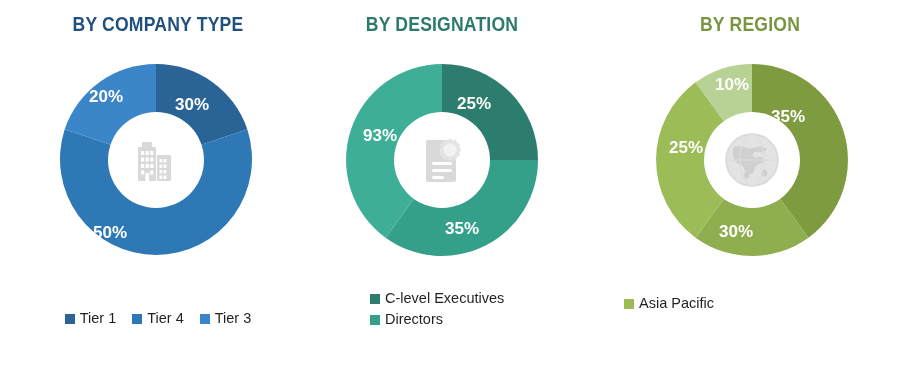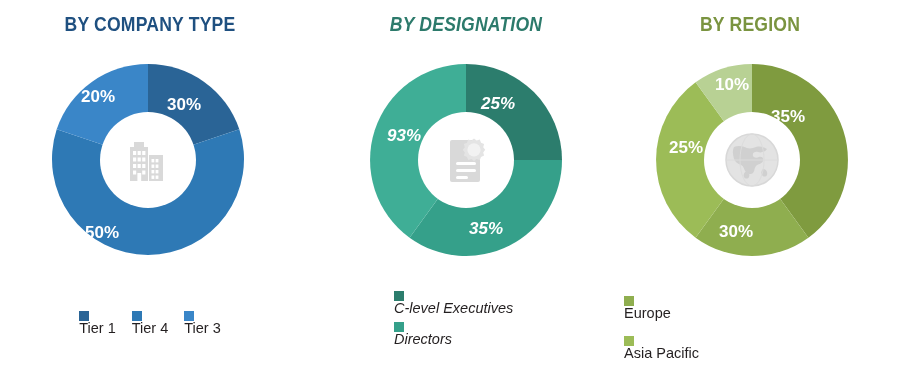--- a/index.html
+++ b/index.html
@@ -17,22 +17,22 @@
     position: relative;
     width: 900px;
     height: 368px;
   }
   .panel {
     position: absolute;
     top: 0;
     width: 300px;
     height: 368px;
   }
-  #panel-company { left: 0px; }
-  #panel-designation { left: 316px; font-style: italic; }
+  #panel-company { left: 8px; }
+  #panel-designation { left: 292px; }
   #panel-region { left: 600px; }
 
   .panel-title {
     position: absolute;
     top: 13px;
     left: 0;
     width: 300px;
     text-align: center;
     font-family: "Liberation Sans Narrow", "Liberation Sans", sans-serif;
     font-weight: bold;
@@ -109,24 +109,24 @@
   }
   #legend-region .legend-item {
     width: 130px;
     margin-bottom: 14px;
   }
   #legend-designation .legend-item {
     margin-bottom: 5px;
   }
   .legend-item {
     display: flex;
+    align-items: center;
     font-size: 14.5px;
     color: #231F20;
     white-space: nowrap;
-    flex-direction: column;
   }
   .legend-swatch {
     display: inline-block;
     width: 10px;
     height: 10px;
     margin-right: 5px;
     flex: 0 0 auto;
   }
   .legend-label { line-height: 1.1; }
 </style>
@@ -280,24 +280,20 @@
       </div>
 
       <div class="slice-label" style="left:104px; top:45px; width:60px;">35%</div>
       <div class="slice-label" style="left:52px; top:160px; width:60px;">30%</div>
       <div class="slice-label" style="left:2px; top:76px; width:60px;">25%</div>
       <div class="slice-label" style="left:48px; top:13px; width:60px;">10%</div>
     </div>
 
     <div class="legend" id="legend-region">
       <div class="legend-item">
-        <span class="legend-swatch" style="background:#8FAE4F;"></span>
-        <span class="legend-label">Europe</span>
-      </div>
-      <div class="legend-item">
         <span class="legend-swatch" style="background:#9CBC57;"></span>
         <span class="legend-label">Asia Pacific</span>
       </div>
 
     </div>
   </div>
 
 </div>
 
 </body></html>

